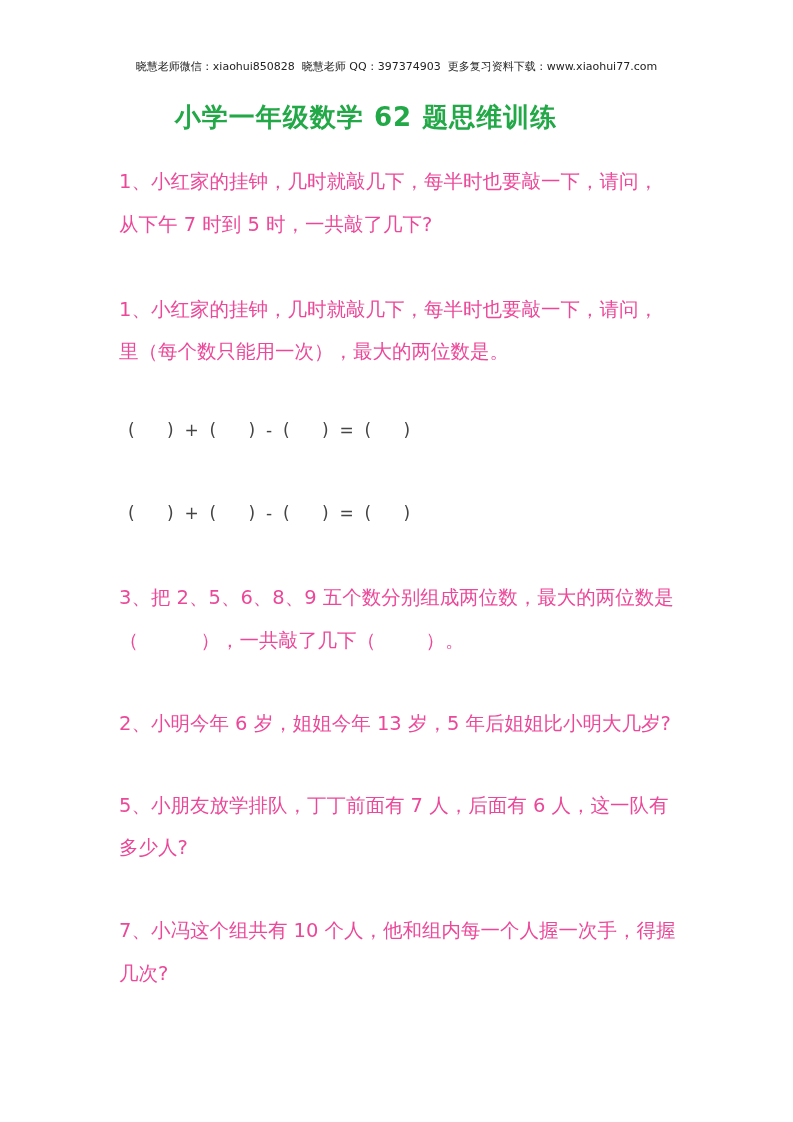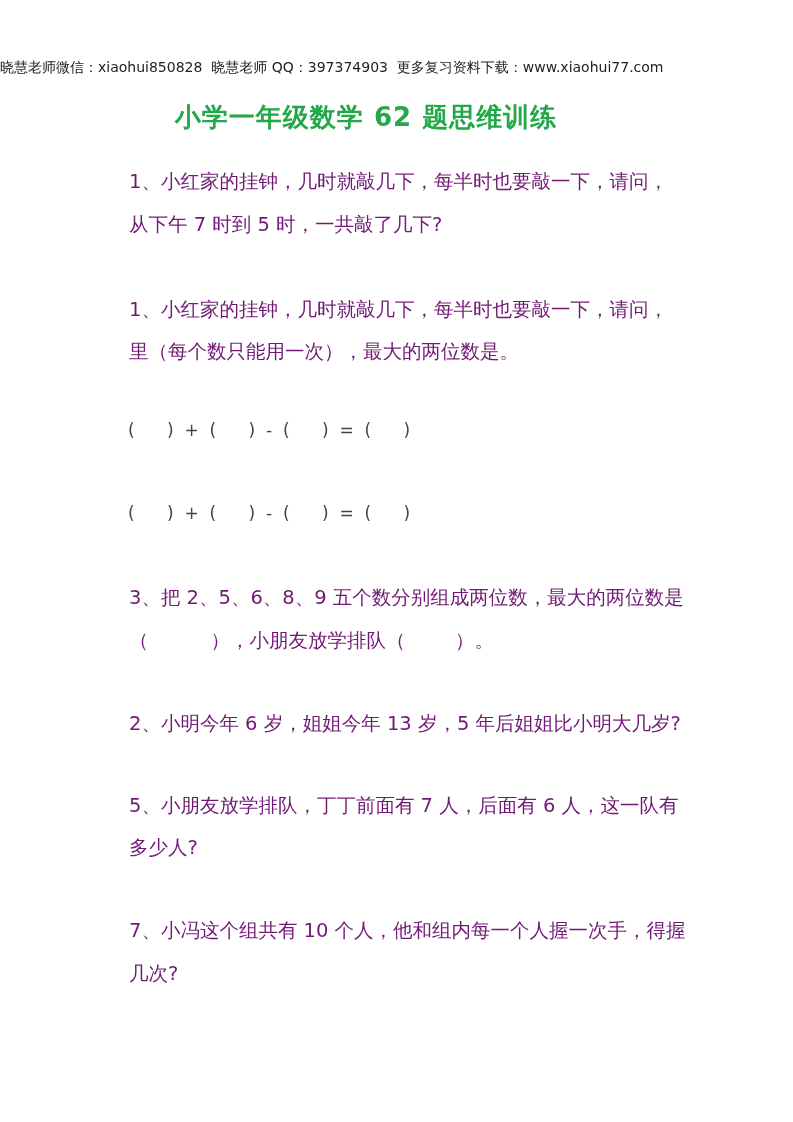--- a/index.html
+++ b/index.html
@@ -1,22 +1,22 @@
 <!DOCTYPE html>
 <html><head>
 <meta charset="utf-8">
 <style>
   html, body { margin: 0; padding: 0; background: #ffffff; }
   body { width: 793px; height: 1122px; position: relative; overflow: hidden;
          font-family: "DejaVu Sans", "Liberation Sans", sans-serif; color: #333333; }
-  .header { position: absolute; top: 59px; left: 0; width: 793px; 
-            font-size: 14px; color: #222222; white-space: pre; }
+  .header { position: absolute; top: 59px; left: 0; width: 793px; text-align: center;
+            font-size: 11px; color: #222222; white-space: pre; }
   .title { position: absolute; top: 100px; left: 0; width: 732px; text-align: center;
            font-size: 26px; font-weight: bold; color: #22a847; letter-spacing: 1px; }
-  .line { position: absolute; left: 129px; font-size: 19.5px; white-space: pre; color: #701a75; text-align: center; }
+  .line { position: absolute; left: 119px; font-size: 19.5px; white-space: pre; color: #ec4899; text-align: center; }
   .eq { position: absolute; left: 128px; font-size: 17px; white-space: pre; color: #444444; }
 </style>
 </head>
 <body>
 
 <div class="header">晓慧老师微信：xiaohui850828  晓慧老师 QQ：397374903  更多复习资料下载：www.xiaohui77.com</div>
 <div class="title">小学一年级数学 62 题思维训练</div>
 
 <div>
   <div class="line" style="top:168px">1、小红家的挂钟，几时就敲几下，每半时也要敲一下，请问，</div>
@@ -25,21 +25,21 @@
 
 <div>
   <div class="line" style="top:296px">1、小红家的挂钟，几时就敲几下，每半时也要敲一下，请问，</div>
   <div class="line" style="top:338px">里（每个数只能用一次），最大的两位数是。</div>
   <div class="eq" style="top:420px">(      )  +  (      )  -  (      )  =  (      )</div>
   <div class="eq" style="top:503px">(      )  +  (      )  -  (      )  =  (      )</div>
 </div>
 
 <div>
   <div class="line" style="top:584px">3、把 2、5、6、8、9 五个数分别组成两位数，最大的两位数是</div>
-  <div class="line" style="top:627px">（          ），小朋友放学排队（        ）。</div>
+  <div class="line" style="top:627px">（          ），一共敲了几下（        ）。</div>
 </div>
 
 <div>
   <div class="line" style="top:710px">2、小明今年 6 岁，姐姐今年 13 岁，5 年后姐姐比小明大几岁?</div>
 </div>
 
 <div>
   <div class="line" style="top:792px">5、小朋友放学排队，丁丁前面有 7 人，后面有 6 人，这一队有</div>
   <div class="line" style="top:834px">多少人?</div>
 </div>

